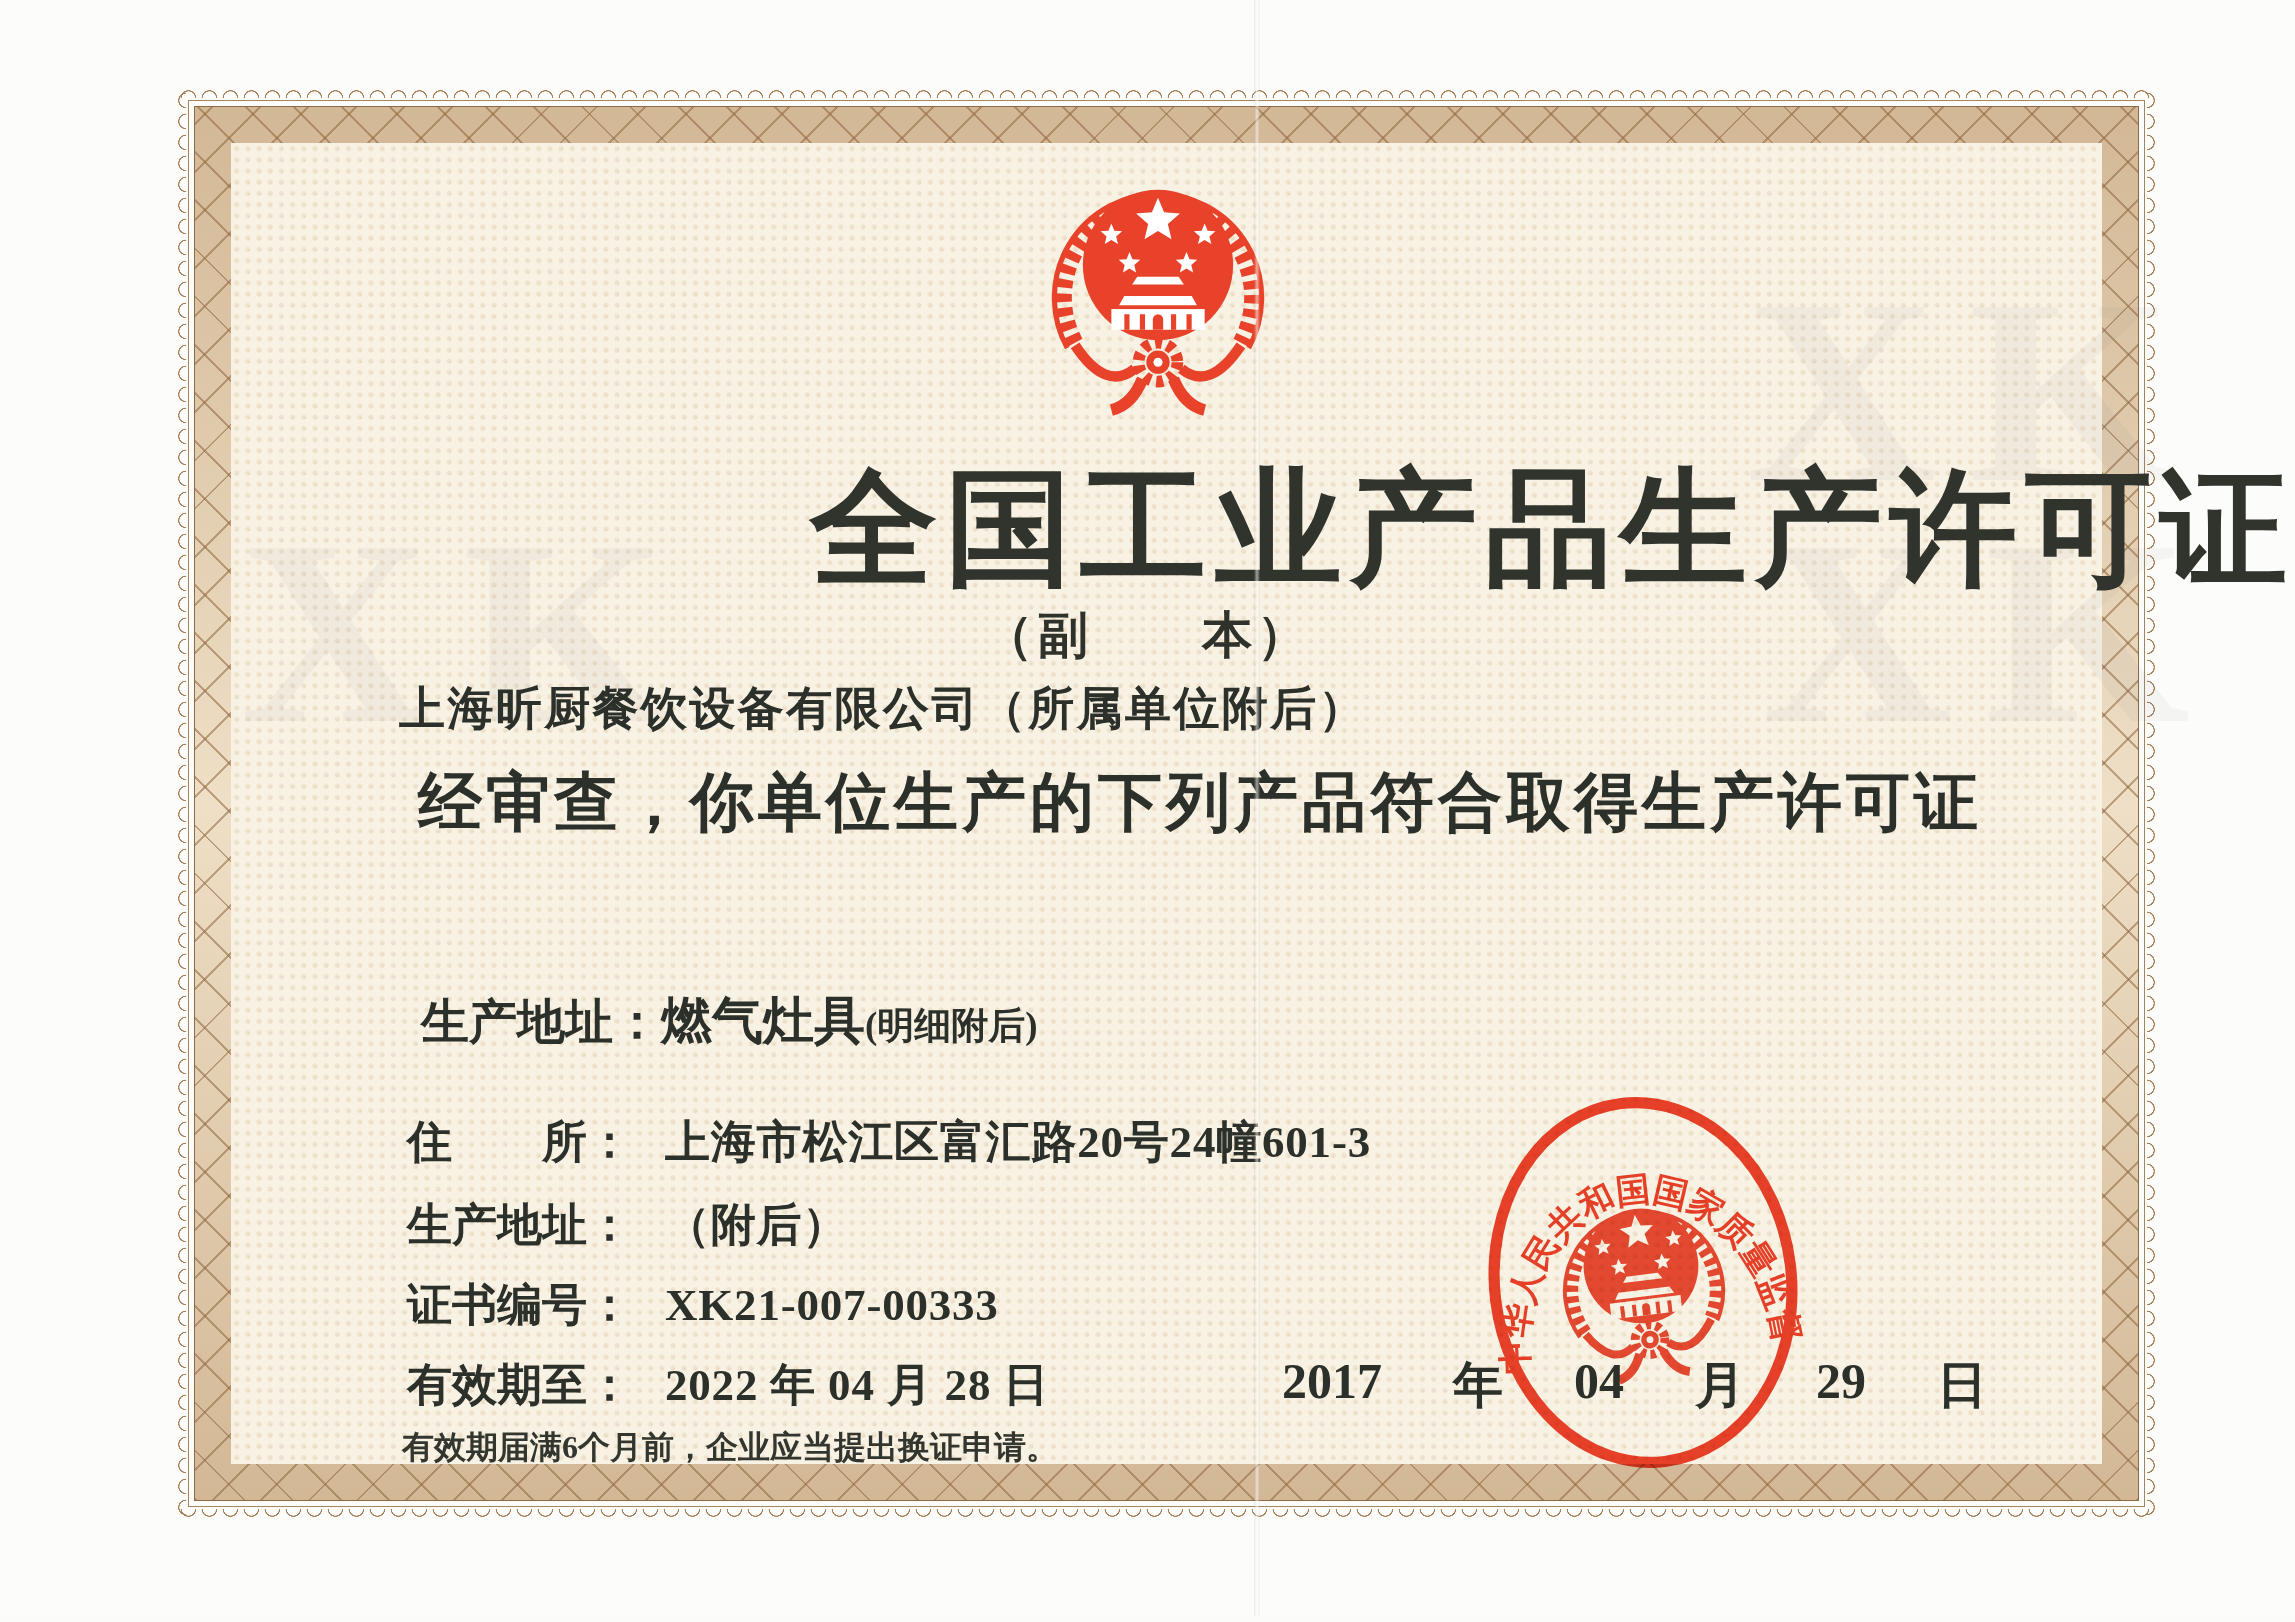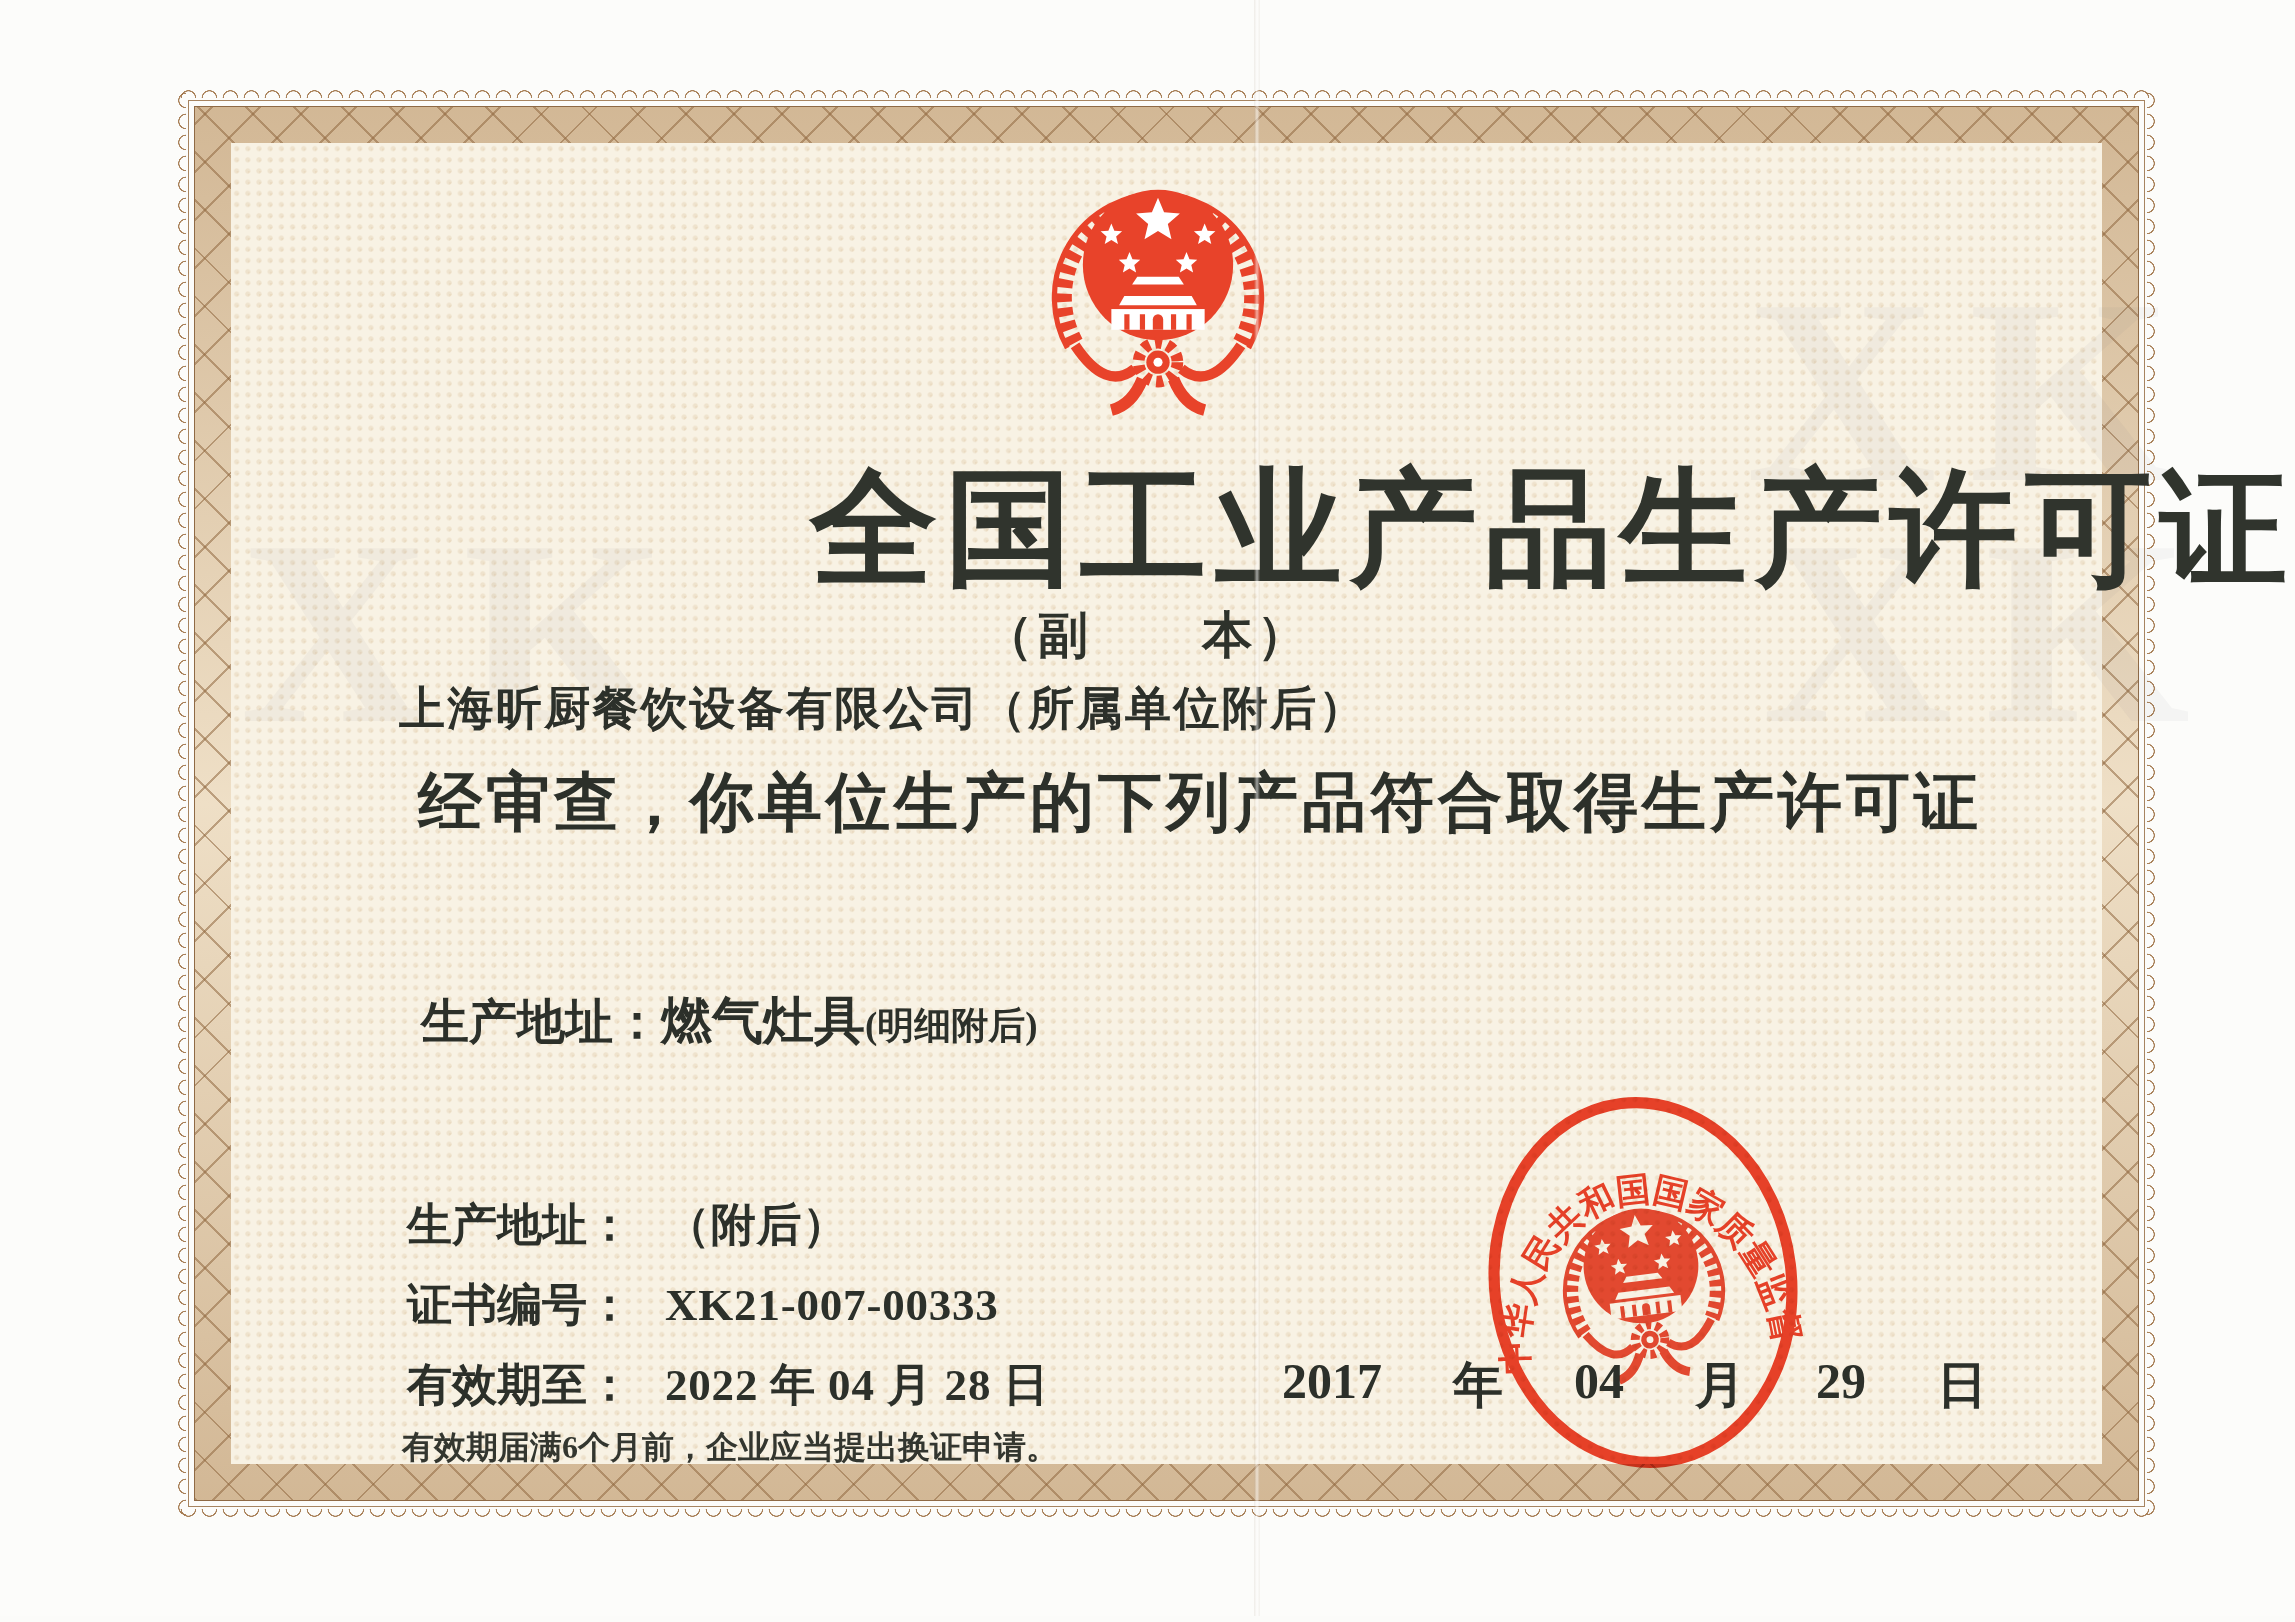--- a/index.html
+++ b/index.html
@@ -107,20 +107,23 @@
   <div class="abs title">全国工业产品生产许可证</div>
   <div class="abs subtitle">（副　　本）</div>
   <div class="abs body1">经审查，你单位生产的下列产品符合取得生产许可证</div>
 
   <div class="abs company">上海昕厨餐饮设备有限公司（所属单位附后）</div>
 
   <div class="abs product">
     <span>生产地址：</span><span class="pv">燃气灶具</span><span class="pn">(明细附后)</span>
   </div>
 
+  <div class="abs frow r0">
+    <span class="flabel">住　　所：</span><span class="fvalue">上海市松江区富汇路20号24幢601-3</span>
+  </div>
   <div class="abs frow r1">
     <span class="flabel">生产地址：</span><span class="fvalue">（附后）</span>
   </div>
   <div class="abs frow r2">
     <span class="flabel">证书编号：</span><span class="fvalue">XK21-007-00333</span>
   </div>
   <div class="abs frow r3">
     <span class="flabel">有效期至：</span><span class="fvalue">2022 年 04 月 28 日</span>
   </div>
 

